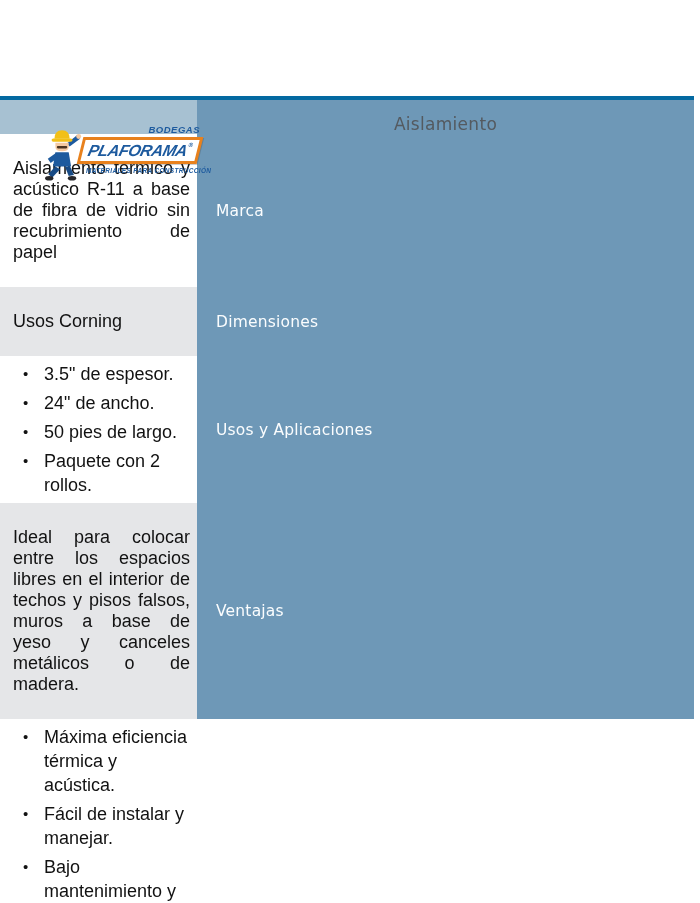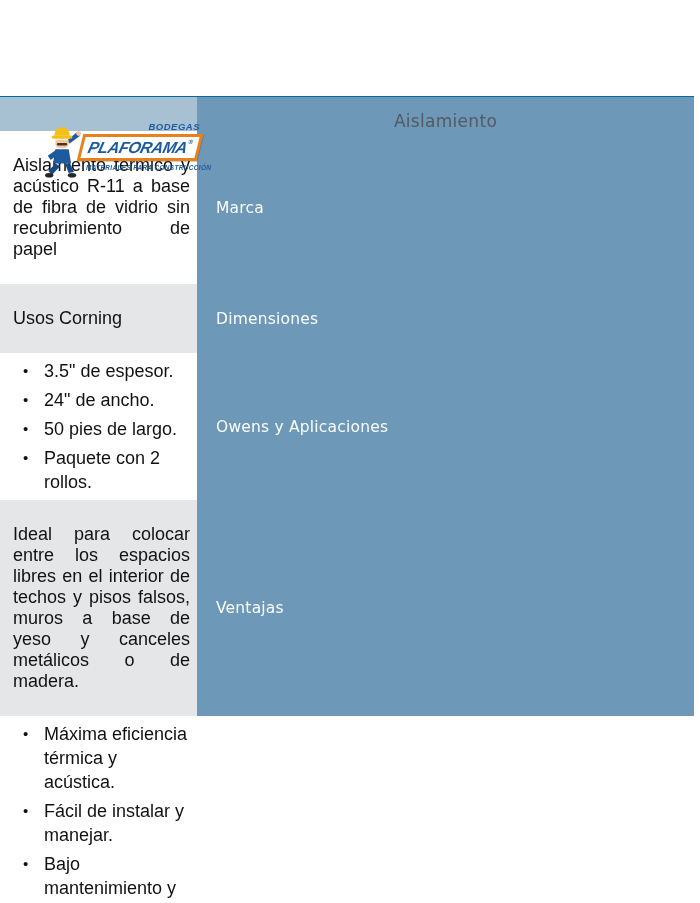--- a/index.html
+++ b/index.html
@@ -8,21 +8,21 @@
   }
   *{box-sizing:border-box;}
   html,body{margin:0;padding:0;}
   body{
     width:700px;height:903px;background:#ffffff;position:relative;overflow:hidden;
     font-family:"Liberation Sans",sans-serif;
   }
   .spec-table{
     position:absolute;left:0;top:96px;width:694px;height:709px;
     display:grid;grid-template-columns:197px 1fr;grid-template-rows:repeat(6,1fr);
-    border-top:1px solid #0369a1;
+    border-top:4px solid #0369a1;
   }
   
   .label-cell{
     background:var(--blue);display:flex;align-items:center;
     padding-left:19px;padding-right:8px;
   }
   .label-cell .lbl{
     color:#fbfdfe;font-family:"DejaVu Sans",sans-serif;font-size:15.5px;letter-spacing:.2px;
   }
   .logo-cell{background:var(--lightblue);position:relative;}
@@ -130,21 +130,21 @@
   <div class="content-cell">
     <ul class="bullets">
       <li>3.5" de espesor.</li>
       <li>24" de ancho.</li>
       <li>50 pies de largo.</li>
       <li>Paquete con 2 rollos.</li>
     </ul>
   </div>
 
   <div class="label-cell">
-    <span class="lbl">Owens y Aplicaciones</span>
+    <span class="lbl">Usos y Aplicaciones</span>
   </div>
   <div class="content-cell alt">
     <p class="para">Ideal para colocar entre los espacios libres en el interior de techos y pisos falsos, muros a base de yeso y canceles metálicos o de madera.</p>
   </div>
 
   <div class="label-cell">
     <span class="lbl">Ventajas</span>
   </div>
   <div class="content-cell">
     <ul class="bullets">

